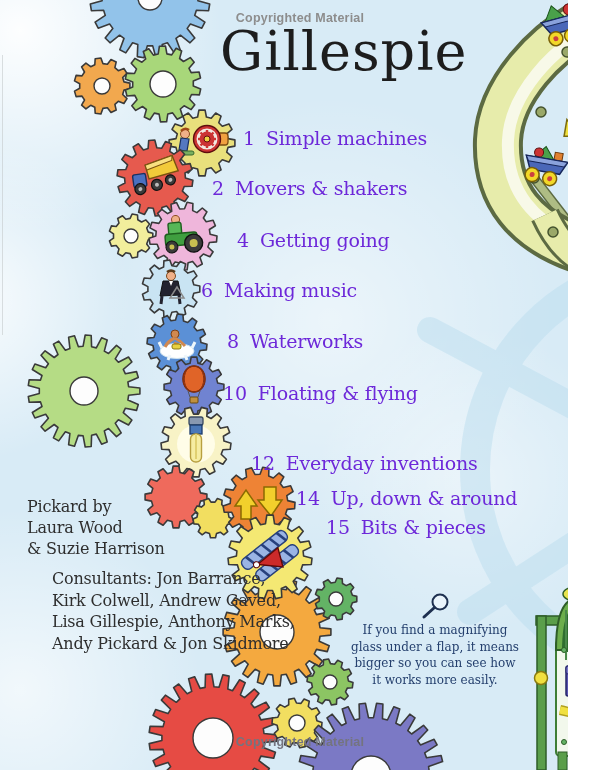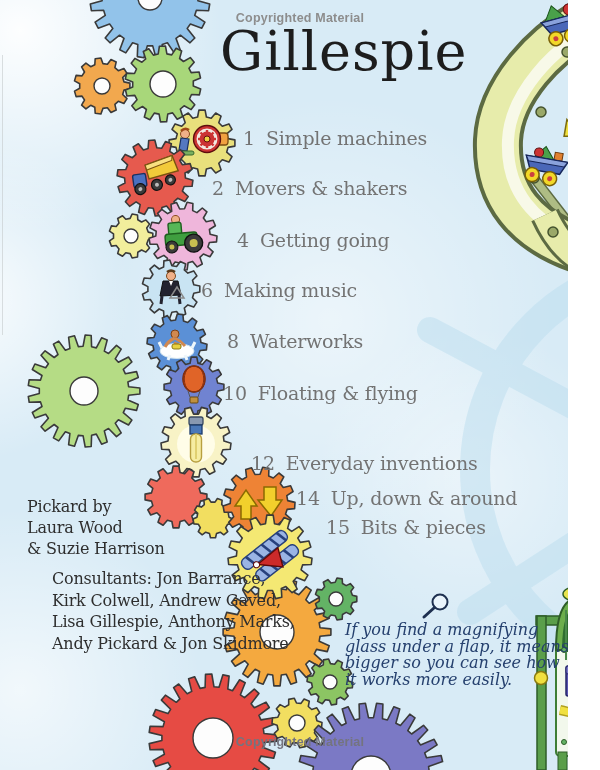--- a/index.html
+++ b/index.html
@@ -13,28 +13,28 @@
     radial-gradient(circle 220px at 470px 480px, rgba(255,255,255,.45), rgba(255,255,255,0) 70%);}
   svg.illus{position:absolute;left:0;top:0;z-index:1;}
   .scan-edge{position:absolute;left:2px;top:55px;width:1px;height:280px;background:#c4c9cc;opacity:.6;z-index:1;}
   .copyright{position:absolute;left:0;width:600px;text-align:center;z-index:3;
     font-family:"Liberation Sans",sans-serif;font-weight:bold;font-size:12.5px;
     color:#8d8d8d;letter-spacing:.2px;}
   .copyright.top{top:11px;}
   .copyright.bottom{top:735px;color:#74747f;}
   .title{position:absolute;left:220px;top:24px;font-size:54px;line-height:56px;
     letter-spacing:1px;color:#1d1d1d;z-index:2;}
-  .toc-item{position:absolute;font-size:19px;letter-spacing:-.2px;color:#737373;
+  .toc-item{position:absolute;font-size:19px;letter-spacing:-.2px;color:#6d28d9;
     z-index:2;white-space:nowrap;line-height:22px;}
   .toc-item .num{margin-right:11px;}
   .credits{position:absolute;left:27px;top:496px;font-size:16px;line-height:21px;
     color:#2e2e2e;letter-spacing:-.2px;z-index:2;}
   .credits .block2{margin-top:9px;line-height:21.5px;margin-left:25px;}
-  .note{position:absolute;left:345px;top:593px;width:180px;text-align:left;z-index:2;
-    color:#25406e;font-size:16px;line-height:16.5px;font-style:italic;}
+  .note{position:absolute;left:345px;top:593px;width:180px;text-align:center;z-index:2;
+    color:#25406e;font-size:12px;line-height:16.5px;}
   .note .line{white-space:nowrap;}
   .note svg{display:block;margin:0 auto 2px;}
 </style>
 </head>
 <body>
 
 <div class="page">
   <div class="bgfx"></div>
   <div class="scan-edge"></div>
 

